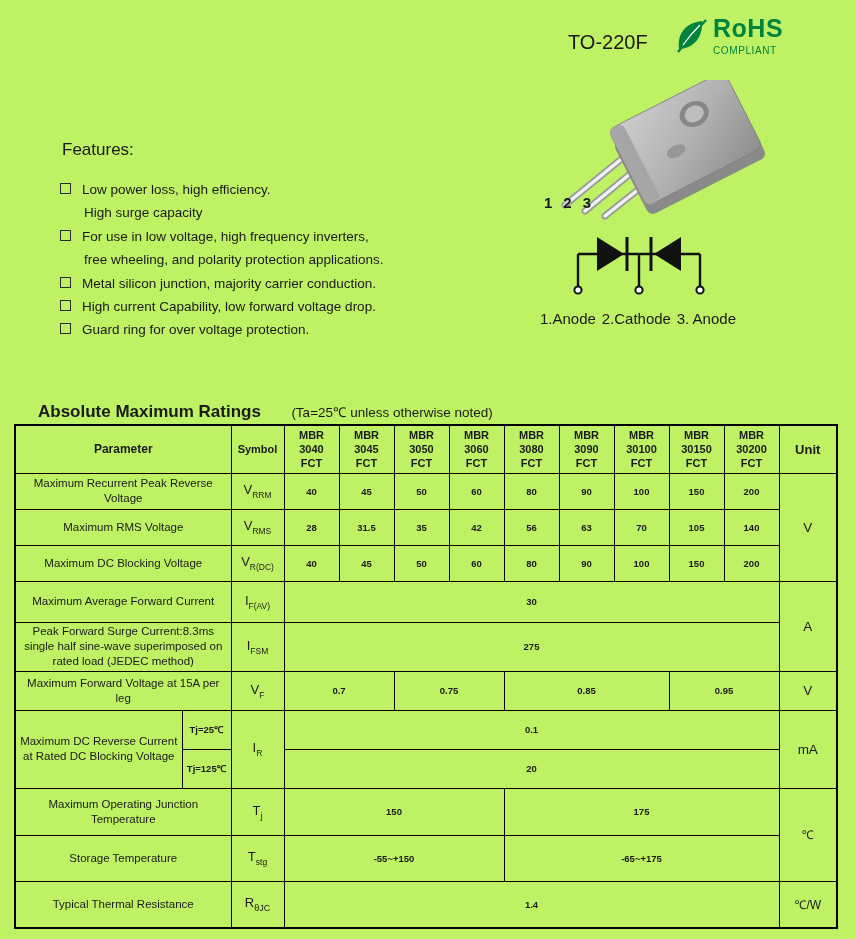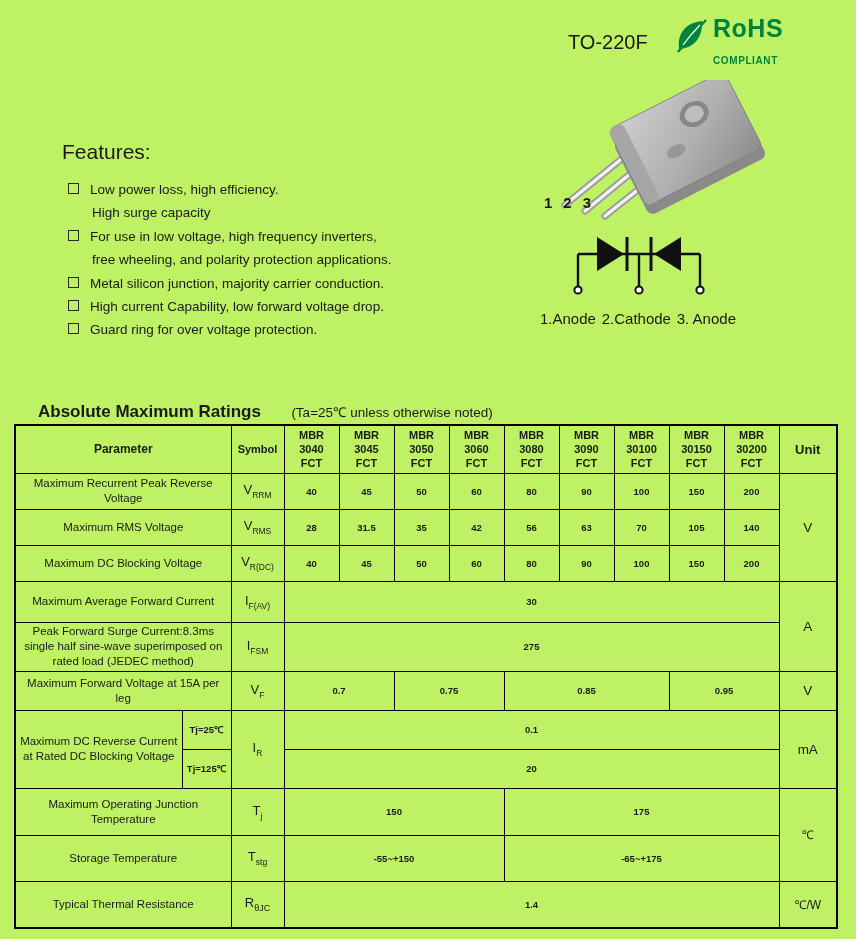--- a/index.html
+++ b/index.html
@@ -5,28 +5,28 @@
   * { margin:0; padding:0; box-sizing:border-box; }
   html,body { background:#fff; }
   .page {
     position:relative; width:856px; height:939px; background:#bef264;
     font-family:"Liberation Sans", sans-serif; color:#1a1a1a; overflow:hidden;
   }
   .abs { position:absolute; }
 
   .to220-label { left:568px; top:31px; font-size:20px; }
   .part-title  { left:64px;  top:84px; font-size:21px; font-weight:400; letter-spacing:0.2px; }
-  .features-heading { left:62px; top:140px; font-size:21px; font-weight:400; }
+  .features-heading { left:62px; top:140px; font-size:17px; font-weight:400; }
 
   .rohs { left:676px; top:16px; display:flex; align-items:flex-start; }
   .rohs-text { margin-left:3px; }
   .rohs-title { font-size:25px; font-weight:bold; line-height:24px; letter-spacing:0.5px; }
-  .rohs-sub   { font-size:10px; font-weight:bold; letter-spacing:0.6px; margin-top:15px; }
-
-  .features { left:68px; top:178px; font-size:13.5px; line-height:23.4px; }
+  .rohs-sub   { font-size:10px; font-weight:normal; letter-spacing:0.6px; margin-top:5px; }
+
+  .features { left:60px; top:178px; font-size:13.5px; line-height:23.4px; }
   .feat { display:flex; align-items:flex-start; }
   .cb { flex:0 0 auto; display:inline-block; width:11px; height:11px; border:1.5px solid #2a2a2a; margin:5px 11px 0 0; }
   .feat-sub { margin-left:24px; }
 
   .pkg-svg { left:535px; top:80px; }
   .pin-numbers { left:544px; top:194px; font-size:15px; font-weight:bold; letter-spacing:0; }
   .pin-numbers span { margin-right:11px; }
   .schematic-svg { left:545px; top:228px; }
   .pin-labels { left:540px; top:310px; width:196px; display:flex; justify-content:space-between; font-size:15px; white-space:nowrap; }
 

